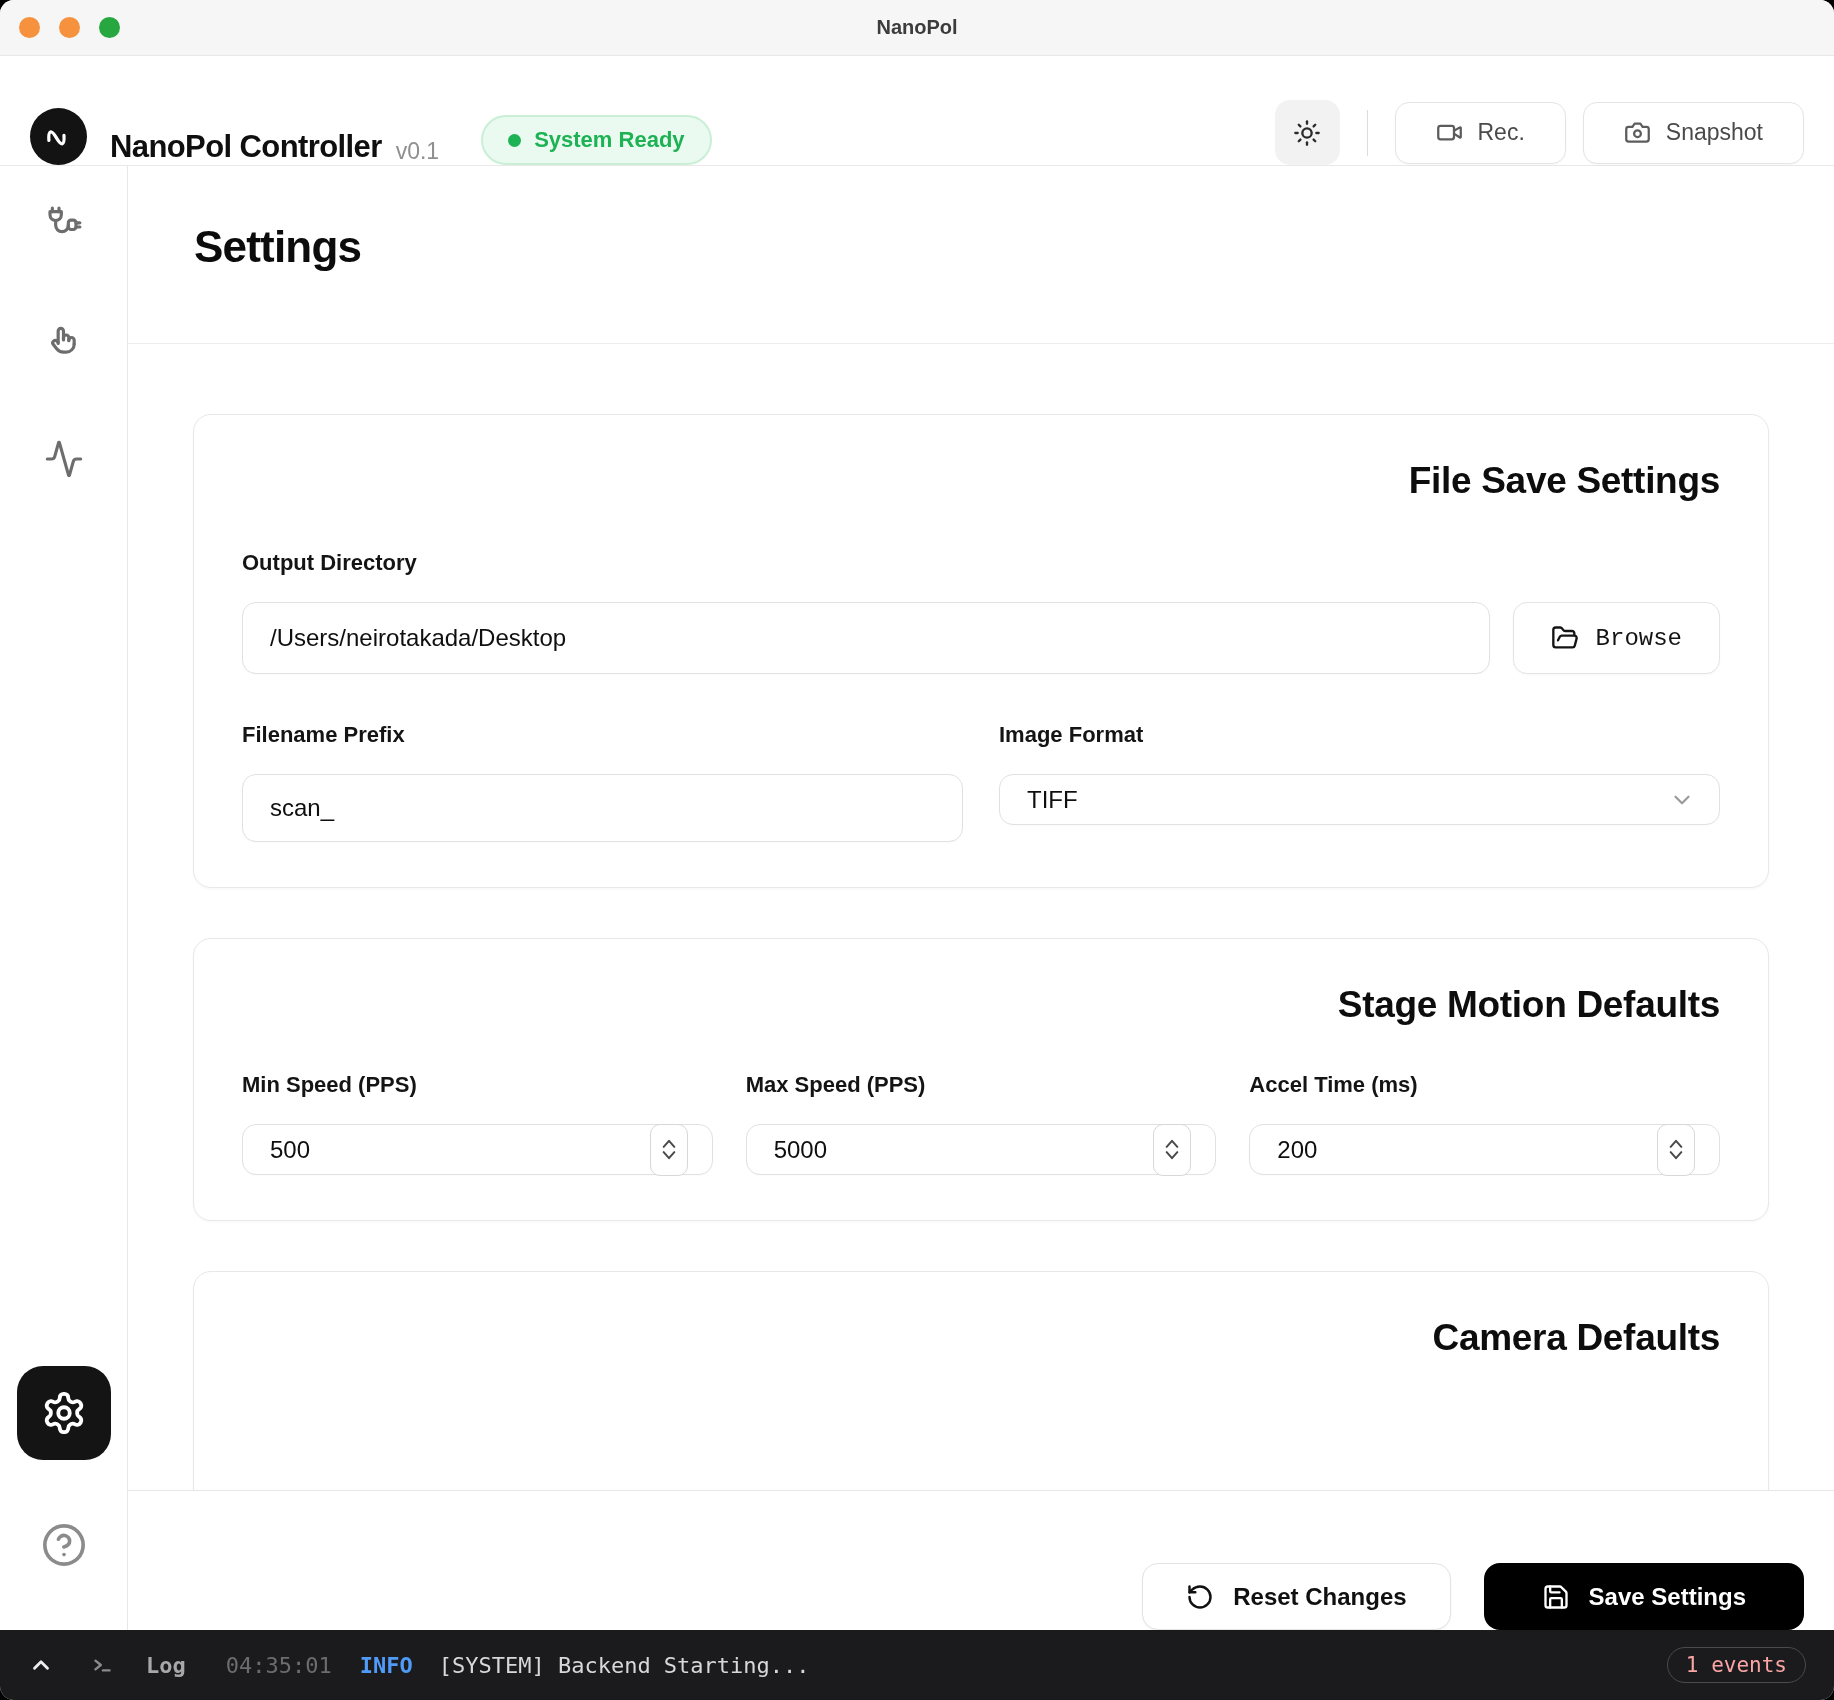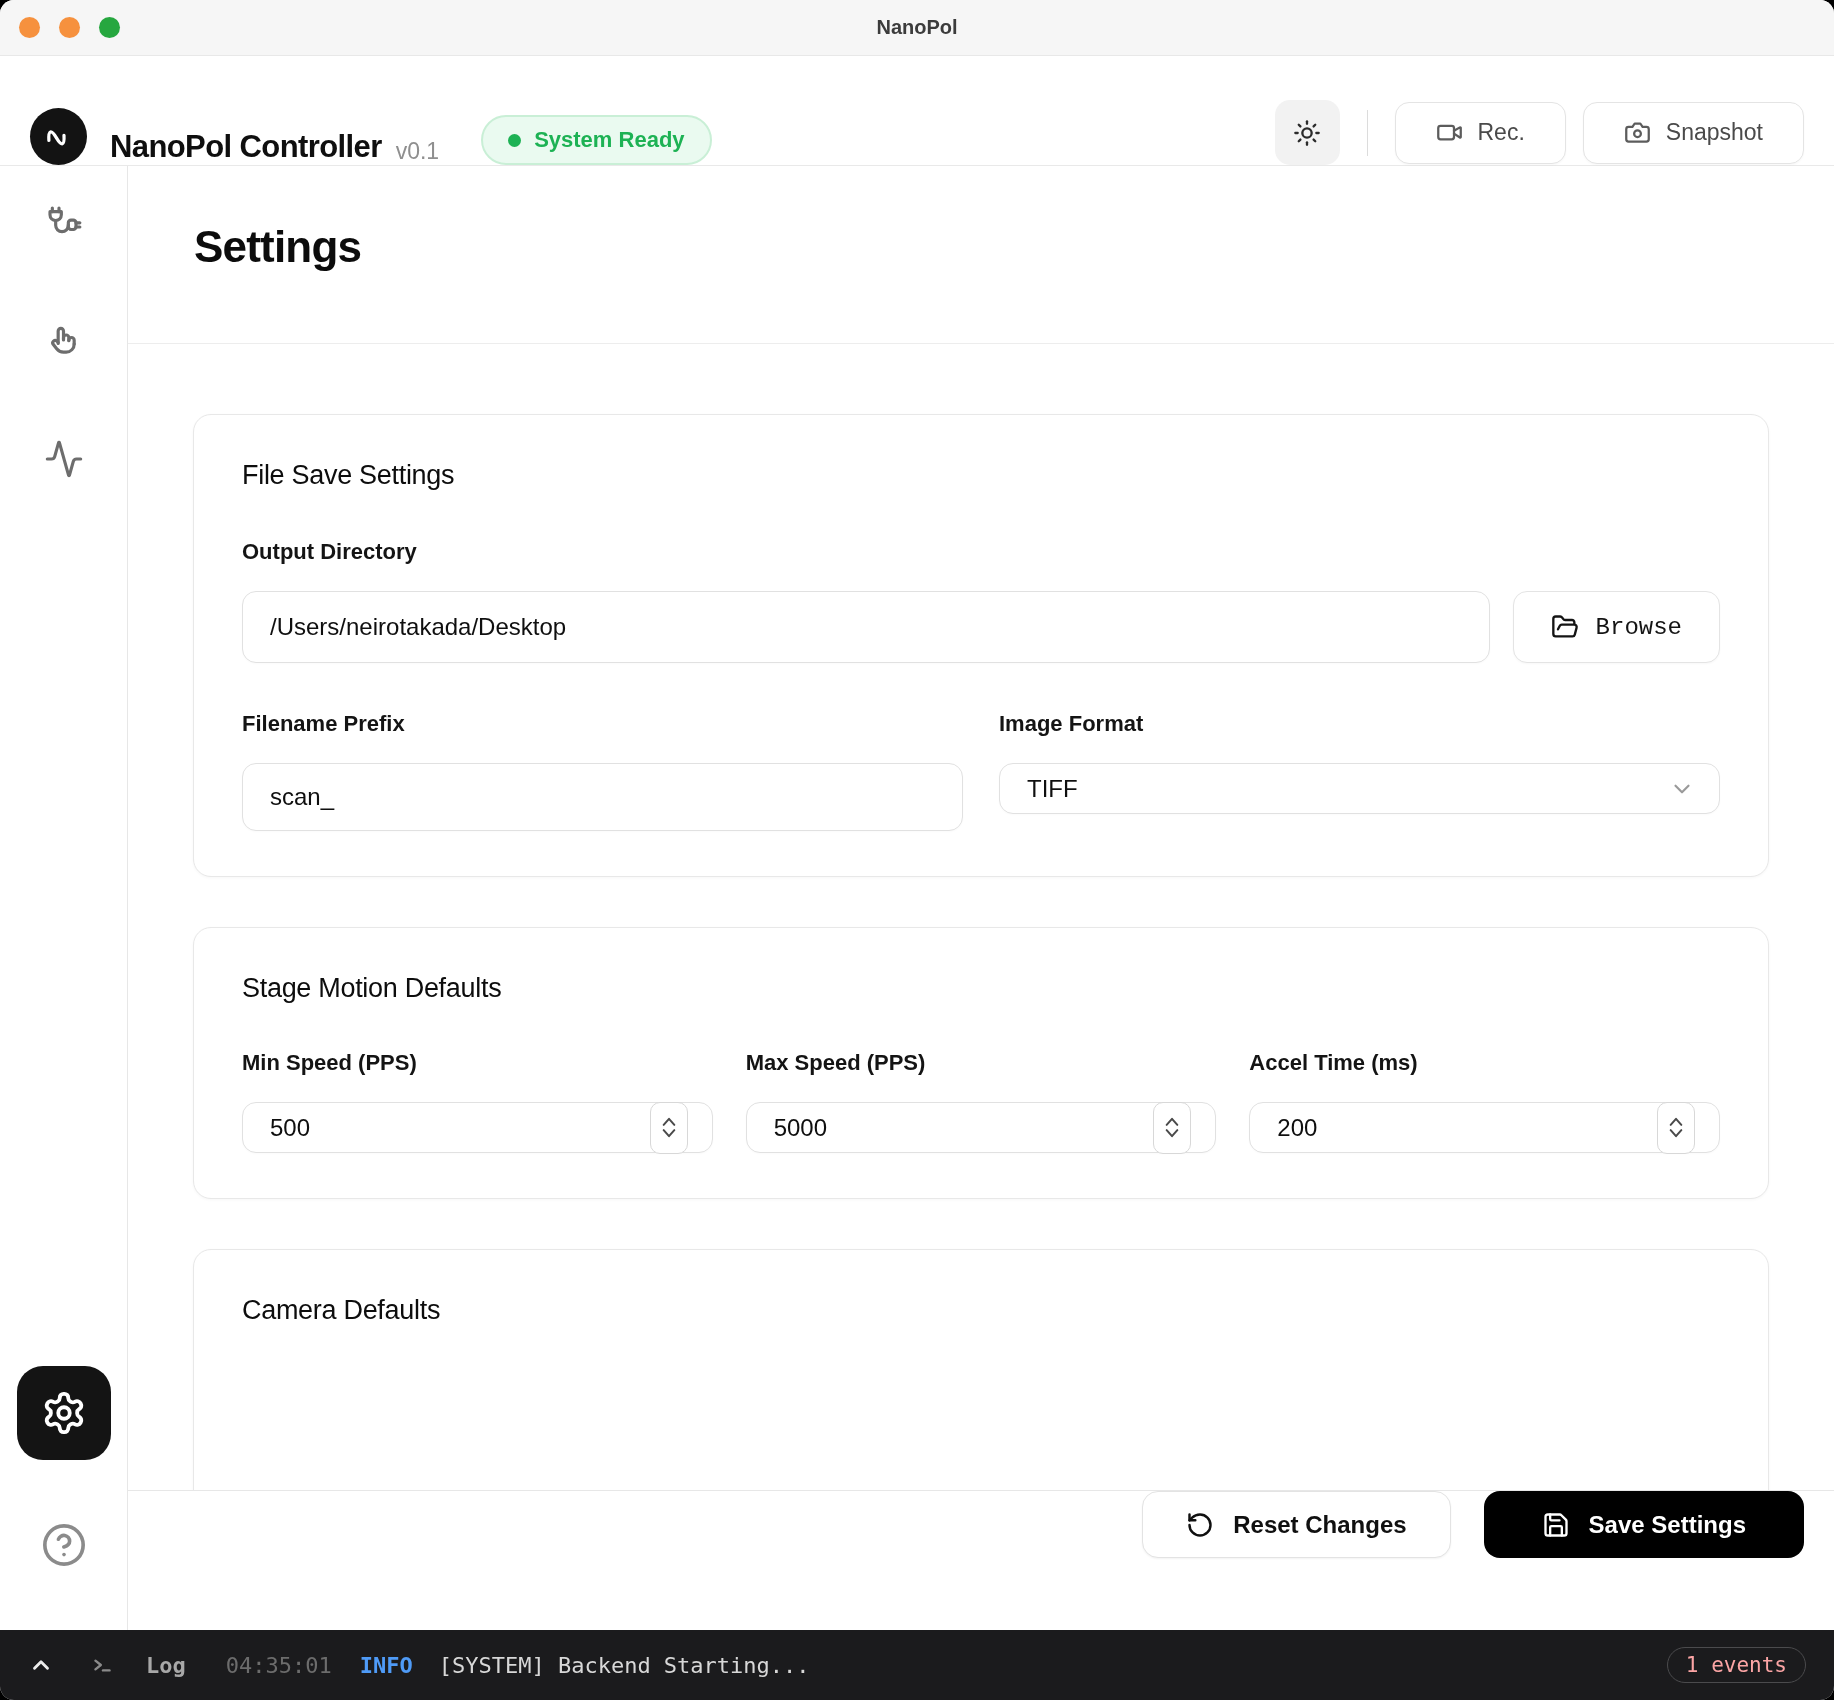--- a/index.html
+++ b/index.html
@@ -35,34 +35,34 @@
   .side-bottom{margin-top:auto;display:flex;flex-direction:column;align-items:center;}
   .gear-btn{width:94px;height:94px;border-radius:26px;background:#141414;border:none;display:flex;align-items:center;justify-content:center;color:#fff;cursor:pointer;}
   .help-btn{margin-top:62px;background:none;border:none;padding:0;color:#8b8b8b;display:flex;cursor:pointer;}
 
   .main{flex:1;display:flex;flex-direction:column;min-width:0;position:relative;background:#fff;}
   .page-head{flex:0 0 auto;height:178px;padding:56px 66px 0;border-bottom:1px solid #ededed;}
   .page-head h1{margin:0;font-size:44px;font-weight:800;color:#0c0c0c;letter-spacing:-.8px;}
   .content{flex:1;overflow:hidden;padding:70px 65px 0;}
 
   .card{border:1px solid #e8e8e8;border-radius:18px;background:#fff;box-shadow:0 1px 3px rgba(0,0,0,.035);padding:45px 48px;margin-bottom:50px;}
-  .card h2{margin:0;font-size:27px;font-weight:400;color:#0d0d0d;letter-spacing:-.3px;}
+  .card h2{margin:0;font-size:37px;font-weight:700;color:#0d0d0d;letter-spacing:-.3px;text-align:right;}
   .section{margin-top:48px;}
   .field-label{display:block;font-size:22px;font-weight:700;color:#141414;margin-bottom:26px;}
   .row{display:flex;gap:23px;align-items:stretch;}
   .text-input{height:72px;border:1px solid #e1e1e1;border-radius:14px;padding:0 27px;font-size:24px;color:#0f0f0f;width:100%;background:#fff;outline:none;font-family:inherit;box-shadow:0 1px 2px rgba(0,0,0,.02);}
   .browse-btn{flex:0 0 auto;display:flex;align-items:center;gap:17px;height:72px;padding:0 37px;border:1px solid #e4e4e4;border-radius:14px;background:#fff;font-size:24px;font-weight:500;color:#141414;font-family:Liberation Mono, monospace;box-shadow:0 1px 2px rgba(0,0,0,.03);cursor:pointer;}
   .grid-2{display:grid;grid-template-columns:1fr 1fr;gap:36px;margin-top:48px;}
   .grid-3{display:grid;grid-template-columns:1fr 1fr 1fr;gap:33px;margin-top:46px;}
   .select-box,.num-box{height:51px;border:1px solid #e1e1e1;border-radius:14px;display:flex;align-items:center;justify-content:space-between;padding:0 24px 0 27px;font-size:24px;color:#0f0f0f;background:#fff;box-shadow:0 1px 2px rgba(0,0,0,.02);cursor:pointer;}
   .chev{color:#9a9a9a;display:flex;}
   .hint{margin-top:36px;font-size:23px;color:#a6a6a6;}
   .stepper{width:38px;height:52px;border:1px solid #d8d8d8;border-radius:10px;display:flex;flex-direction:column;align-items:center;justify-content:center;gap:1px;color:#4a4a4a;background:#fff;cursor:pointer;}
 
-  .footer{position:absolute;left:0;right:0;bottom:0;height:140px;background:#fff;border-top:1px solid #e7e7e7;display:flex;align-items:flex-start;justify-content:flex-end;gap:33px;padding:0 30px;}
+  .footer{position:absolute;left:0;right:0;bottom:0;height:140px;background:#fff;border-top:1px solid #e7e7e7;display:flex;align-items:flex-end;justify-content:flex-end;gap:33px;padding:0 30px;}
   .reset-btn{display:flex;align-items:center;gap:19px;height:67px;padding:0 43px;border:1px solid #e3e3e3;border-radius:16px;background:#fff;font-size:24px;font-weight:700;color:#101010;font-family:inherit;box-shadow:0 1px 2px rgba(0,0,0,.05);cursor:pointer;}
   .save-btn{display:flex;align-items:center;gap:19px;height:67px;padding:0 58px;border:none;border-radius:16px;background:#000000;font-size:24px;font-weight:700;color:#fff;font-family:inherit;cursor:pointer;}
 
   
   .statusbar{height:70px;flex:0 0 auto;background:#1b1b1d;display:flex;align-items:center;padding:0 28px;font-family:"DejaVu Sans Mono","Liberation Mono",monospace;font-size:22px;}
   .sb-chevron{color:#ececec;display:flex;background:none;border:none;padding:0;cursor:pointer;}
   .sb-term{color:#8a8a8a;display:flex;margin-left:36px;}
   .sb-log{color:#a8a8a8;font-weight:700;margin-left:30px;}
   .sb-time{color:#6c6c6c;margin-left:40px;}
   .sb-level{color:#4f9bf7;font-weight:700;margin-left:28px;}

